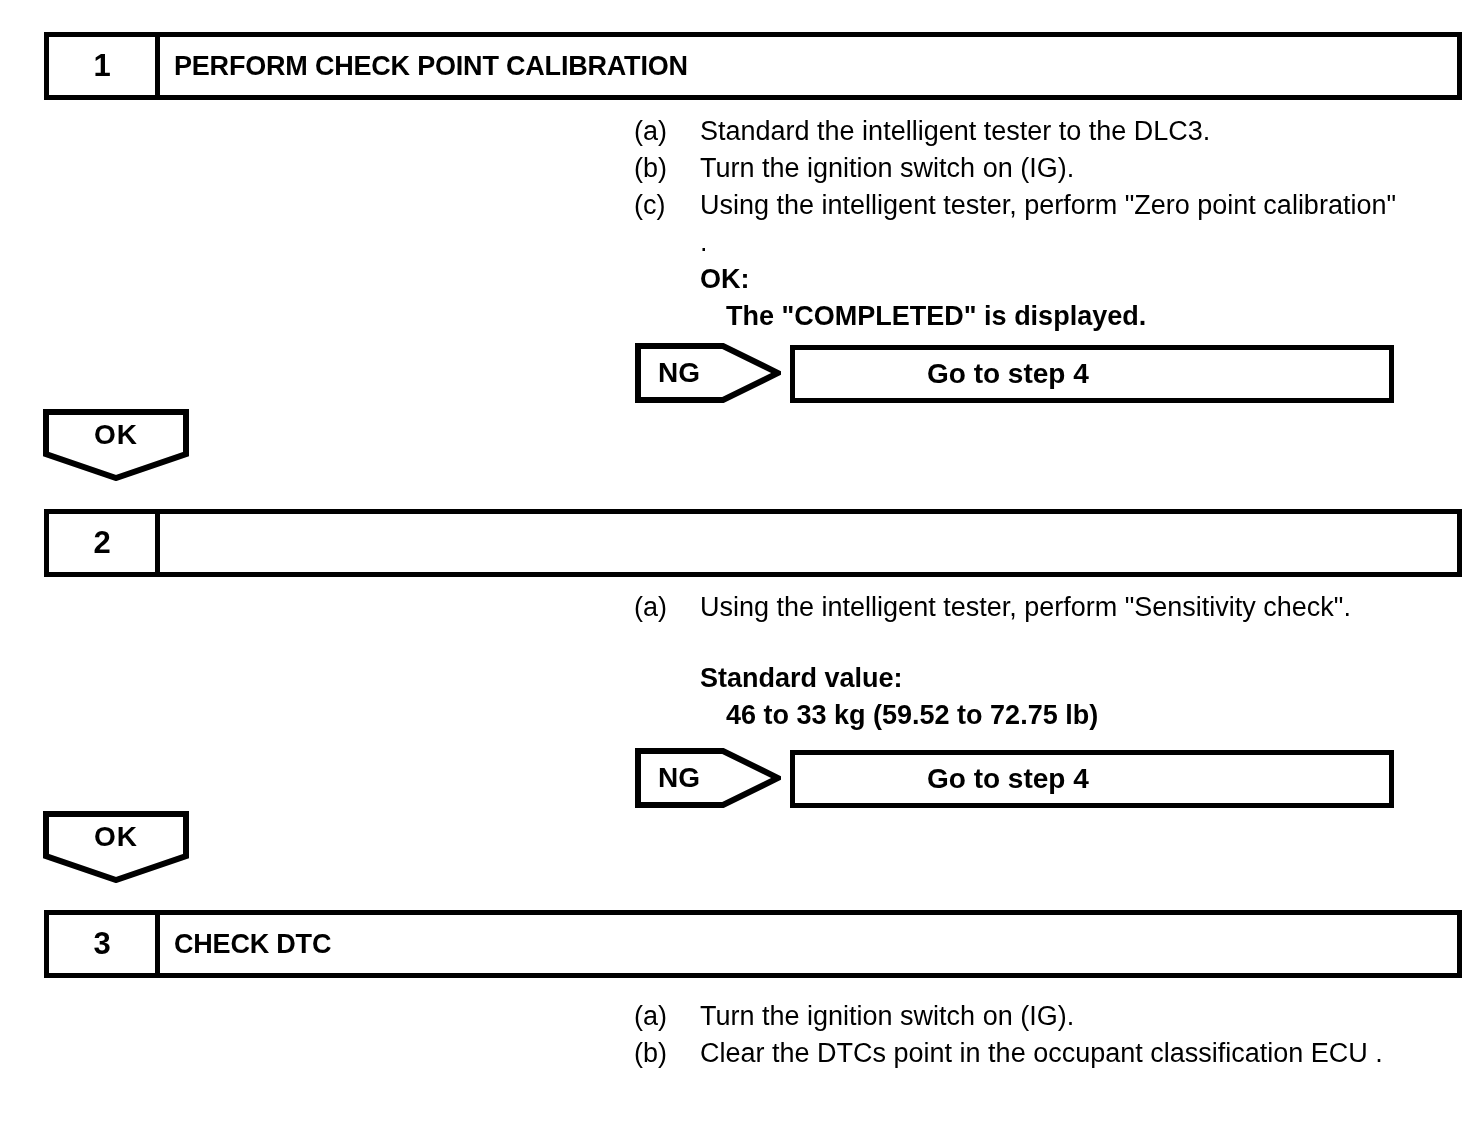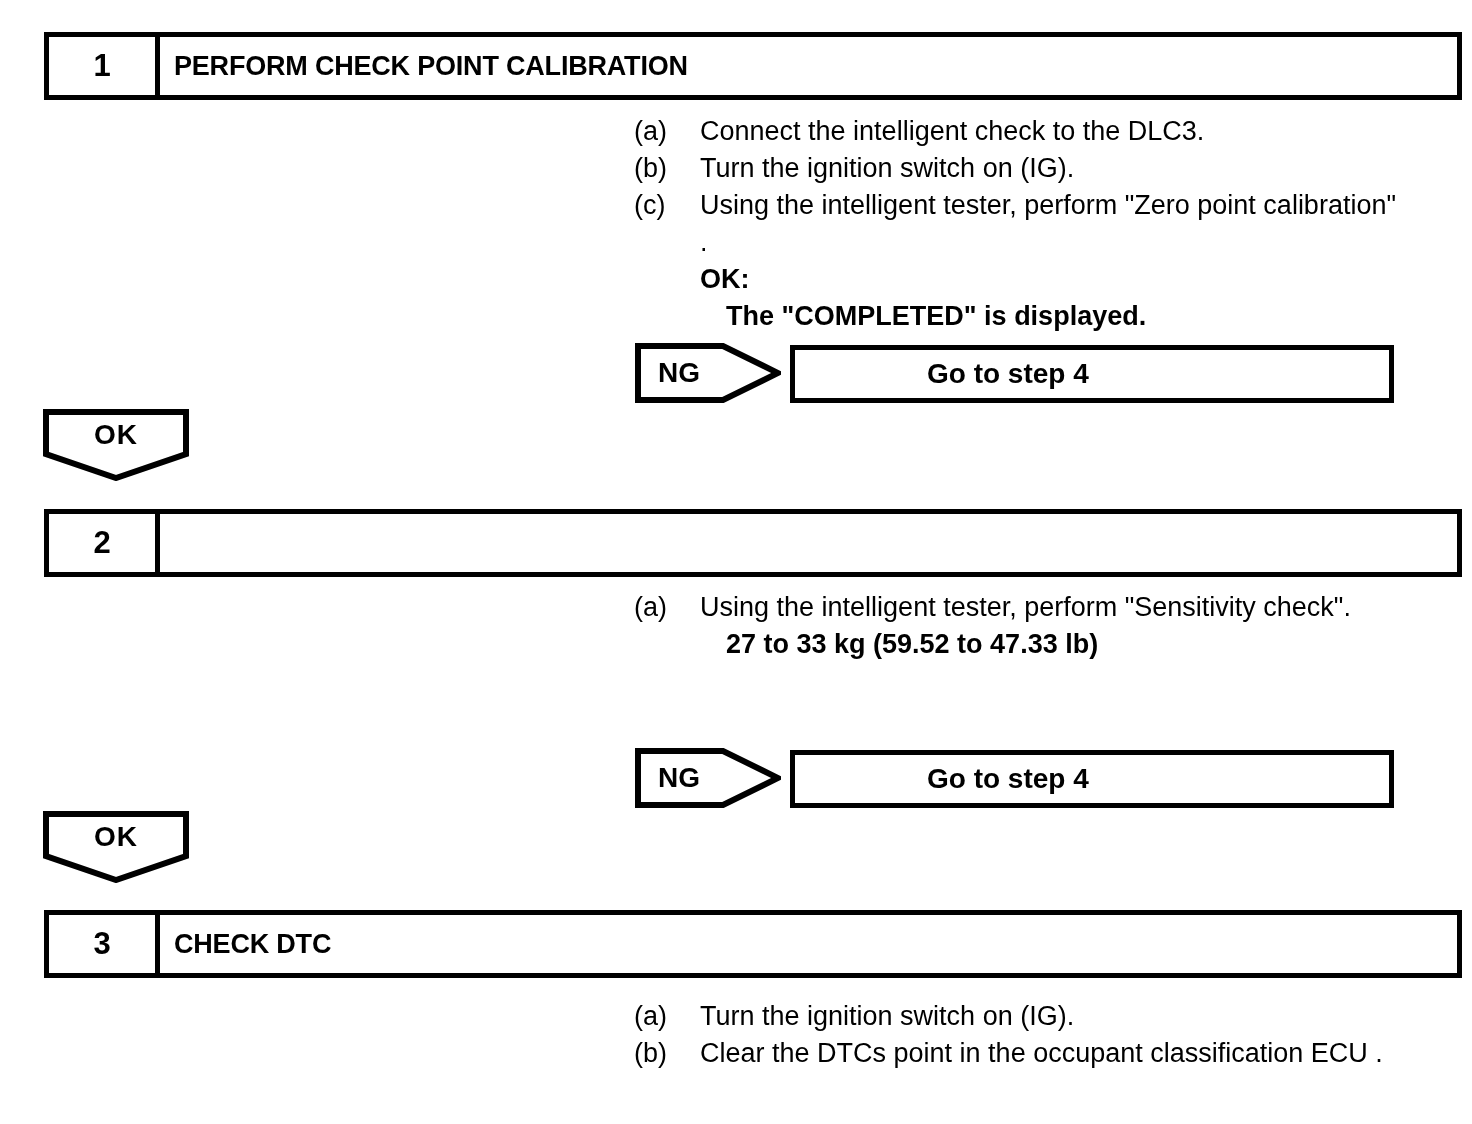--- a/index.html
+++ b/index.html
@@ -60,21 +60,21 @@
 <body>
 
 <div class="step-header" style="top:32px;">
   <div class="step-num">1</div>
   <div class="step-title">PERFORM CHECK POINT CALIBRATION</div>
 </div>
 
 <div class="instr-block" style="top:113px;">
   <div class="instr-row">
     <span class="instr-label">(a)</span>
-    <span class="instr-text">Connect the intelligent check to the DLC3.</span>
+    <span class="instr-text">Standard the intelligent tester to the DLC3.</span>
   </div>
   <div class="instr-row">
     <span class="instr-label">(b)</span>
     <span class="instr-text">Turn the ignition switch on (IG).</span>
   </div>
   <div class="instr-row">
     <span class="instr-label">(c)</span>
     <span class="instr-text">Using the intelligent tester, perform "Zero point calibration" .</span>
   </div>
   <div class="note-heading">OK:</div>
@@ -94,21 +94,22 @@
 
 <div class="step-header" style="top:509px;">
   <div class="step-num">2</div>
 </div>
 
 <div class="instr-block" style="top:589px;">
   <div class="instr-row">
     <span class="instr-label">(a)</span>
     <span class="instr-text">Using the intelligent tester, perform "Sensitivity check".</span>
   </div>
-  <div class="note-detail">27 to 33 kg (59.52 to 47.33 lb)</div>
+  <div class="note-heading note-gap">Standard value:</div>
+  <div class="note-detail">46 to 33 kg (59.52 to 72.75 lb)</div>
 </div>
 
 <svg class="ng-svg" style="top:748px;" viewBox="0 0 146 60">
   <polygon points="3,3 88,3 143,30 88,57 3,57" fill="#ffffff" stroke="#000000" stroke-width="6"></polygon>
 </svg>
 <div class="ng-label" style="top:749px;">NG</div>
 <div class="goto-box" style="top:750px;">Go to step 4</div>
 
 <svg class="ok-svg" style="top:811px;" viewBox="0 0 146 72">
   <polygon points="3,3 143,3 143,45 73,69 3,45" fill="#ffffff" stroke="#000000" stroke-width="6"></polygon>

